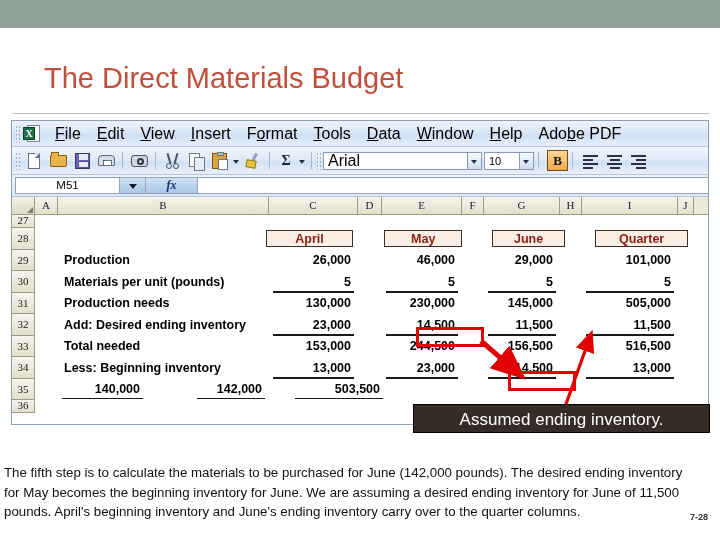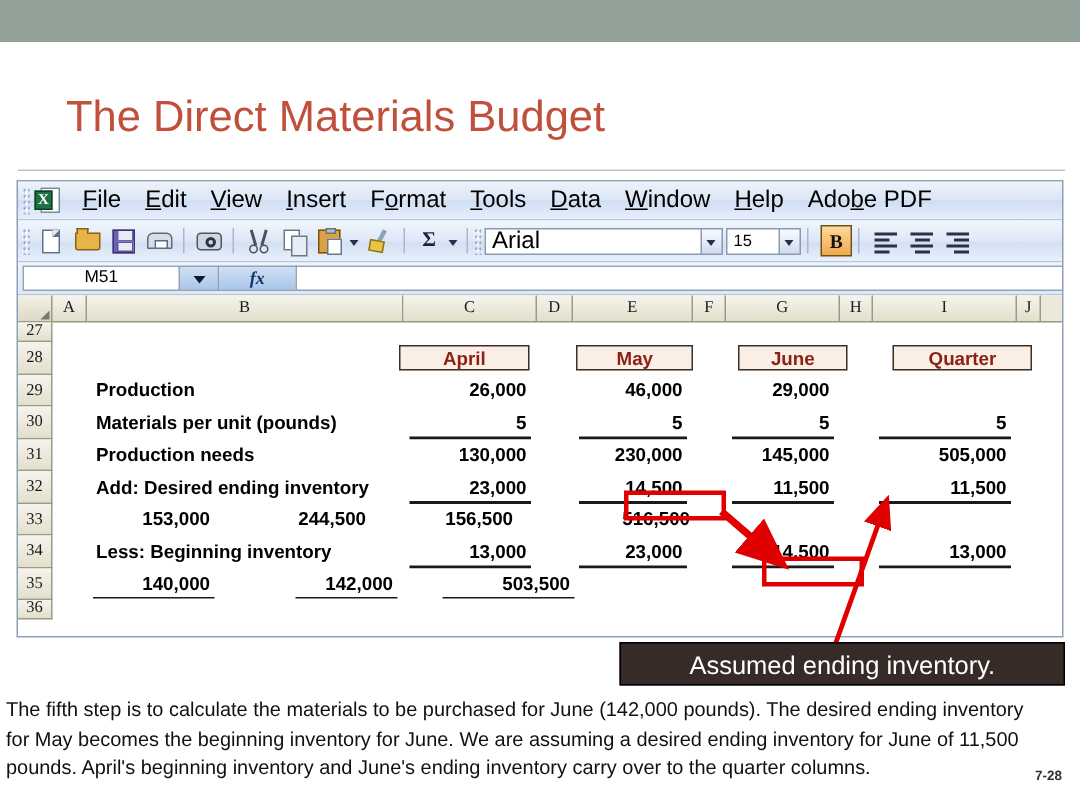--- a/index.html
+++ b/index.html
@@ -387,21 +387,21 @@
   .redbox {
     position: absolute;
     border: 3px solid #e00000;
     box-sizing: border-box;
     pointer-events: none;
   }
 
   
   .callout {
     position: absolute;
-    left: 413px; top: 428px;
+    left: 413px; top: 404px;
     width: 297px; height: 29px;
     background: #362b26;
     color: #ffffff;
     font-size: 17px;
     line-height: 29px;
     text-align: center;
     border: 1px solid #000;
     box-sizing: border-box;
     white-space: nowrap;
     z-index: 6;
@@ -499,21 +499,21 @@
     <div class="tb-ico">
         <span class="ico-sigma">Σ</span>
       </div>
     <div class="tb-caret"></div>
     <div class="tb-sep"></div>
 
     <div class="fmt-strip">
       <div class="grip"></div>
       <div class="font-box">Arial</div>
       <div class="combo-btn"></div>
-      <div class="size-box">15</div>
+      <div class="size-box">10</div>
       <div class="combo-btn"></div>
       <div class="tb-sep"></div>
       <div class="bold-btn">B</div>
       <div class="tb-sep"></div>
       <div class="align-btn">
         <i style="top:4px;width:15px"></i>
           <i style="top:8px;width:10px"></i>
           <i style="top:12px;width:15px"></i>
           <i style="top:16px;width:10px"></i>
       </div>
@@ -577,20 +577,21 @@
         <div class="body-row">
           <div class="rowhead">29</div>
           <div class="cell" style="width: 23px;"></div>
           <div class="cell label" style="width: 211px;">Production</div>
           <div class="cell num" style="width: 89px;">26,000</div>
           <div class="cell" style="width: 24px;"></div>
           <div class="cell num" style="width: 80px;">46,000</div>
           <div class="cell" style="width: 22px;"></div>
           <div class="cell num" style="width: 76px;">29,000</div>
           <div class="cell" style="width: 22px;"></div>
+          <div class="cell num" style="width: 96px;">101,000</div>
           <div class="cell" style="width: 16px;"></div>
         </div>
         <div class="body-row">
           <div class="rowhead">30</div>
           <div class="cell" style="width: 23px;"></div>
           <div class="cell label" style="width: 211px;">Materials per unit (pounds)</div>
           <div class="cell num" style="width: 89px;">5<span class="rule-span"></span></div>
           <div class="cell" style="width: 24px;"></div>
           <div class="cell num" style="width: 80px;">5<span class="rule-span"></span></div>
           <div class="cell" style="width: 22px;"></div>
@@ -621,20 +622,21 @@
           <div class="cell num" style="width: 80px;">14,500<span class="rule-span"></span></div>
           <div class="cell" style="width: 22px;"></div>
           <div class="cell num" style="width: 76px;">11,500<span class="rule-span"></span></div>
           <div class="cell" style="width: 22px;"></div>
           <div class="cell num" style="width: 96px;">11,500<span class="rule-span"></span></div>
           <div class="cell" style="width: 16px;"></div>
         </div>
         <div class="body-row">
           <div class="rowhead">33</div>
           <div class="cell" style="width: 23px;"></div>
+          <div class="cell label" style="width: 211px;">Total needed</div>
           <div class="cell num" style="width: 89px;">153,000</div>
           <div class="cell" style="width: 24px;"></div>
           <div class="cell num" style="width: 80px;">244,500</div>
           <div class="cell" style="width: 22px;"></div>
           <div class="cell num" style="width: 76px;">156,500</div>
           <div class="cell" style="width: 22px;"></div>
           <div class="cell num" style="width: 96px;">516,500</div>
           <div class="cell" style="width: 16px;"></div>
         </div>
         <div class="body-row">

